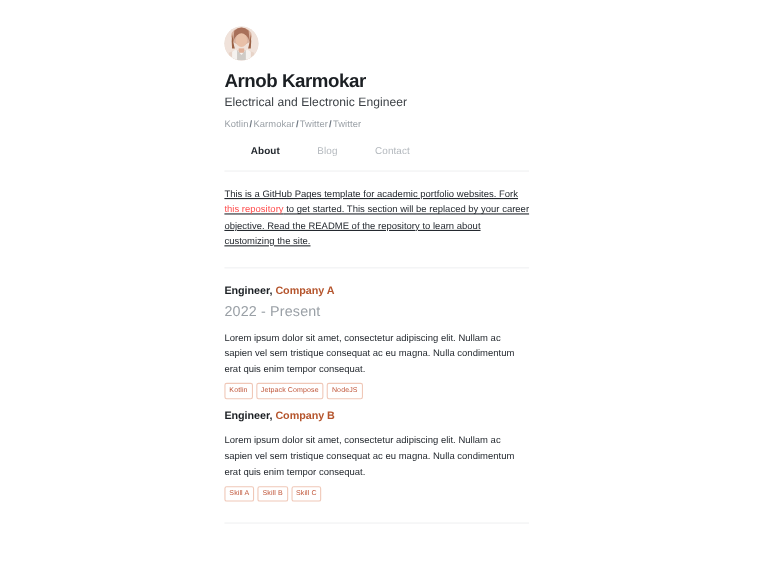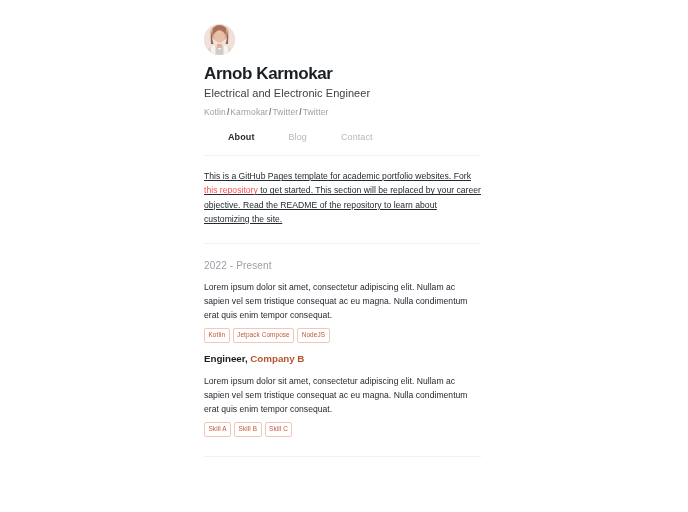--- a/index.html
+++ b/index.html
@@ -143,21 +143,21 @@
     color: #1b1f23;
     margin: 0;
     letter-spacing: -0.05px;
     line-height: 1.3;
   }
   .entry-title a {
     color: #b5552d;
     text-decoration: none;
   }
   .entry-dates {
-    font-size: 10px;
+    font-size: 13px;
     color: #9aa0a6;
     margin: 3px 0 0 0;
     letter-spacing: 0.15px;
     line-height: 1.3;
   }
   .entry-desc {
     font-size: 8.6px;
     line-height: 1.65;
     color: #24292f;
     margin: 8px 0 0 0;
@@ -227,20 +227,21 @@
 
     <hr class="divider div1">
 
     <p class="intro"><span>This is a GitHub Pages template for academic portfolio websites. Fork </span><a href="#">this repository</a><span> to get started. This section will be replaced by your career objective. Read the README of the repository to learn about customizing the site.</span></p>
 
     <hr class="divider div2">
 
     <section class="section">
 
       <div class="entry">
+        <h3 class="entry-title"><span>Engineer,</span> <a href="#">Company A</a></h3>
         <p class="entry-dates">2022 - Present</p>
         <p class="entry-desc">Lorem ipsum dolor sit amet, consectetur adipiscing elit. Nullam ac sapien vel sem tristique consequat ac eu magna. Nulla condimentum erat quis enim tempor consequat.</p>
         <div class="tags">
           <span class="tag">Kotlin</span>
           <span class="tag">Jetpack Compose</span>
           <span class="tag">NodeJS</span>
         </div>
       </div>
 
       <div class="entry">

